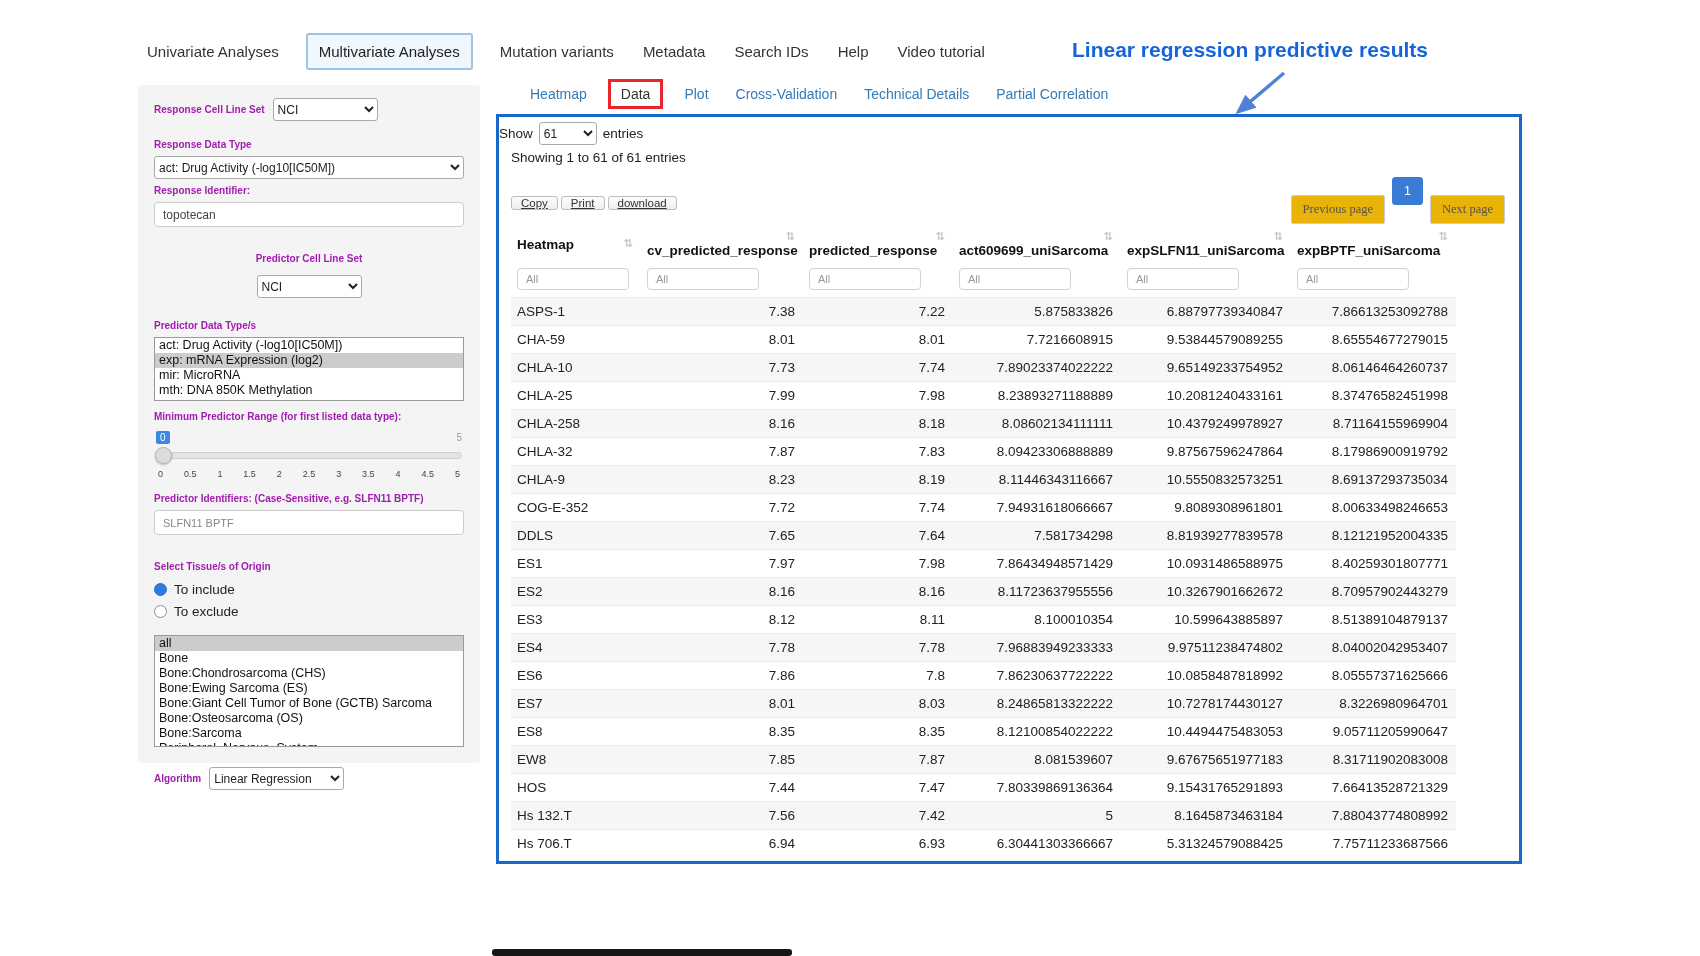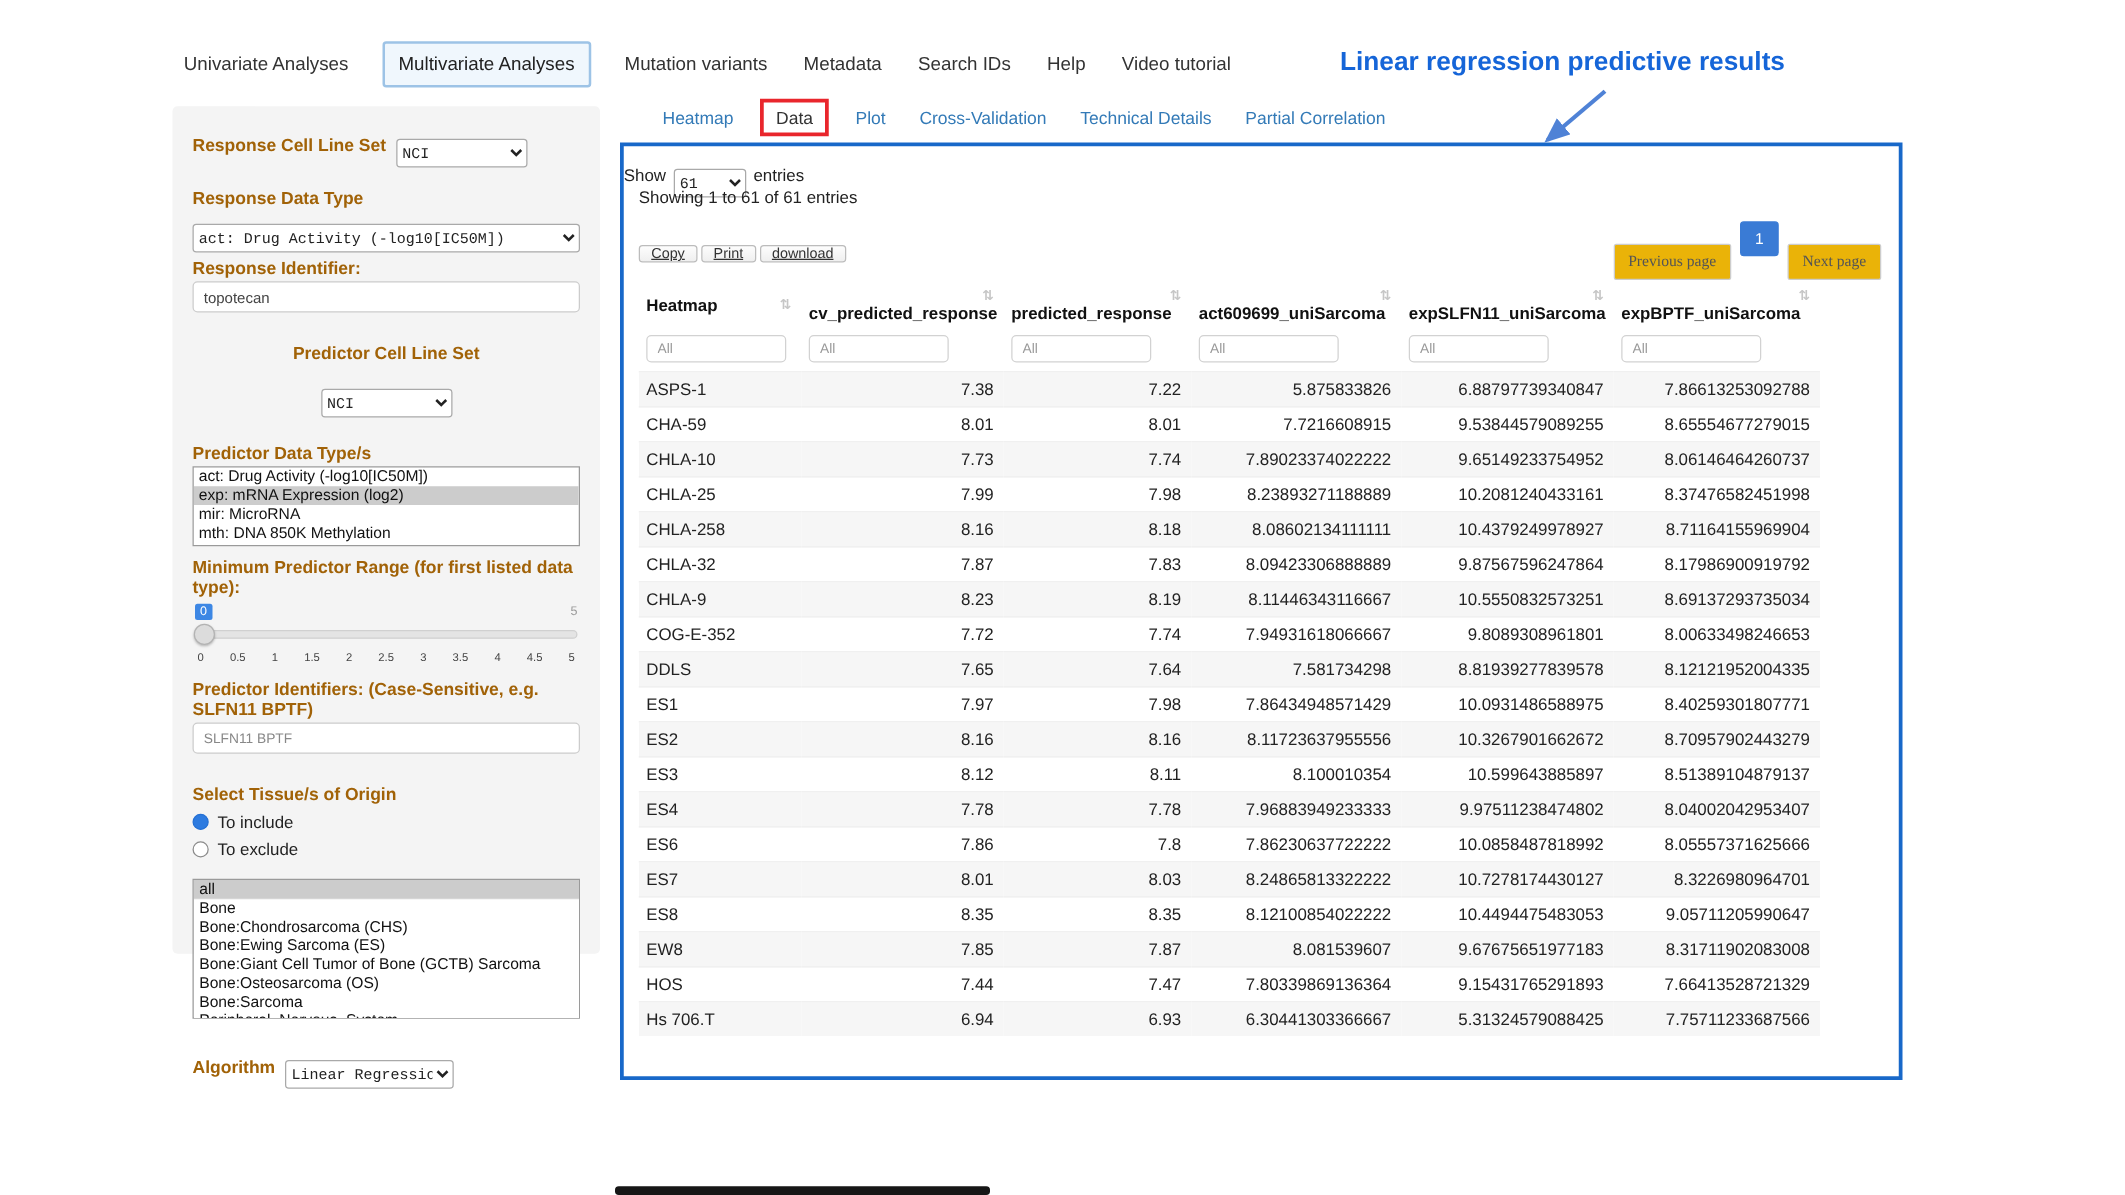--- a/index.html
+++ b/index.html
@@ -9,23 +9,23 @@
   }
   
   .top-nav { position:absolute; left:145px; top:33px; display:flex; align-items:center; gap:25px; font-size:15px; color:#333; }
   .nav-item { padding:8px 2px; cursor:pointer; white-space:nowrap; }
   .nav-item.active { border:2px solid #9dc3e6; background:#f0f7fd; border-radius:3px; padding:8px 11px; color:#222; }
   
   .annotation { position:absolute; left:1072px; top:38px; font-size:21px; font-weight:bold; color:#1565d8; white-space:nowrap; }
   .annotation-arrow { position:absolute; left:1222px; top:68px; }
   
   .sidebar { position:absolute; left:138px; top:85px; width:342px; height:678px; background:#f4f4f4; border-radius:4px; padding:13px 16px; font-size:13.5px; }
-  .sb-label { font-weight:bold; font-size:14px; display:block; color:#a16207; line-height:16px; }
+  .sb-label { font-weight:bold; font-size:10px; display:block; color:#a21caf; line-height:16px; }
   .inline-row { display:flex; align-items:center; gap:8px; }
-  select.sel { border:1px solid #a9a9a9; border-radius:3px; background:#fff; font-size:12px; height:23px; color:#222; font-family:Liberation Mono, monospace;margin-top:13px; }
+  select.sel { border:1px solid #a9a9a9; border-radius:3px; background:#fff; font-size:12px; height:23px; color:#222; font-family:Liberation Sans, sans-serif; }
   .sel-sm { width:105px; }
   .sel-full { width:100%; margin-top:3px; }
   .sel-alg { width:135px; }
   .txt { width:100%; height:25px; border:1px solid #ccc; border-radius:4px; padding:0 8px; font-size:12px; background:#fff; margin-top:3px; font-family:inherit; }
   .txt-dark { color:#444; }
   .txt-gray { color:#888; font-size:11px; }
   .listbox { border:1px solid #9a9a9a; background:#fff; margin-top:3px; overflow:hidden; }
   .listbox.scroll { overflow-y:scroll; }
   .lb-opt { font-size:12.5px; line-height:13px; padding:1px 4px; white-space:nowrap; color:#111; cursor:pointer; }
   .lb-opt.sel { background:#cccccc; }
@@ -371,20 +371,28 @@
         </tr>
         <tr>
           <td class="cell-name">HOS</td>
           <td class="cell-num">7.44</td>
           <td class="cell-num">7.47</td>
           <td class="cell-num">7.80339869136364</td>
           <td class="cell-num">9.15431765291893</td>
           <td class="cell-num">7.66413528721329</td>
         </tr>
         <tr>
+          <td class="cell-name">Hs 132.T</td>
+          <td class="cell-num">7.56</td>
+          <td class="cell-num">7.42</td>
+          <td class="cell-num">5</td>
+          <td class="cell-num">8.1645873463184</td>
+          <td class="cell-num">7.88043774808992</td>
+        </tr>
+        <tr>
           <td class="cell-name">Hs 706.T</td>
           <td class="cell-num">6.94</td>
           <td class="cell-num">6.93</td>
           <td class="cell-num">6.30441303366667</td>
           <td class="cell-num">5.31324579088425</td>
           <td class="cell-num">7.75711233687566</td>
         </tr>
       </tbody>
   </table>
 </div>

